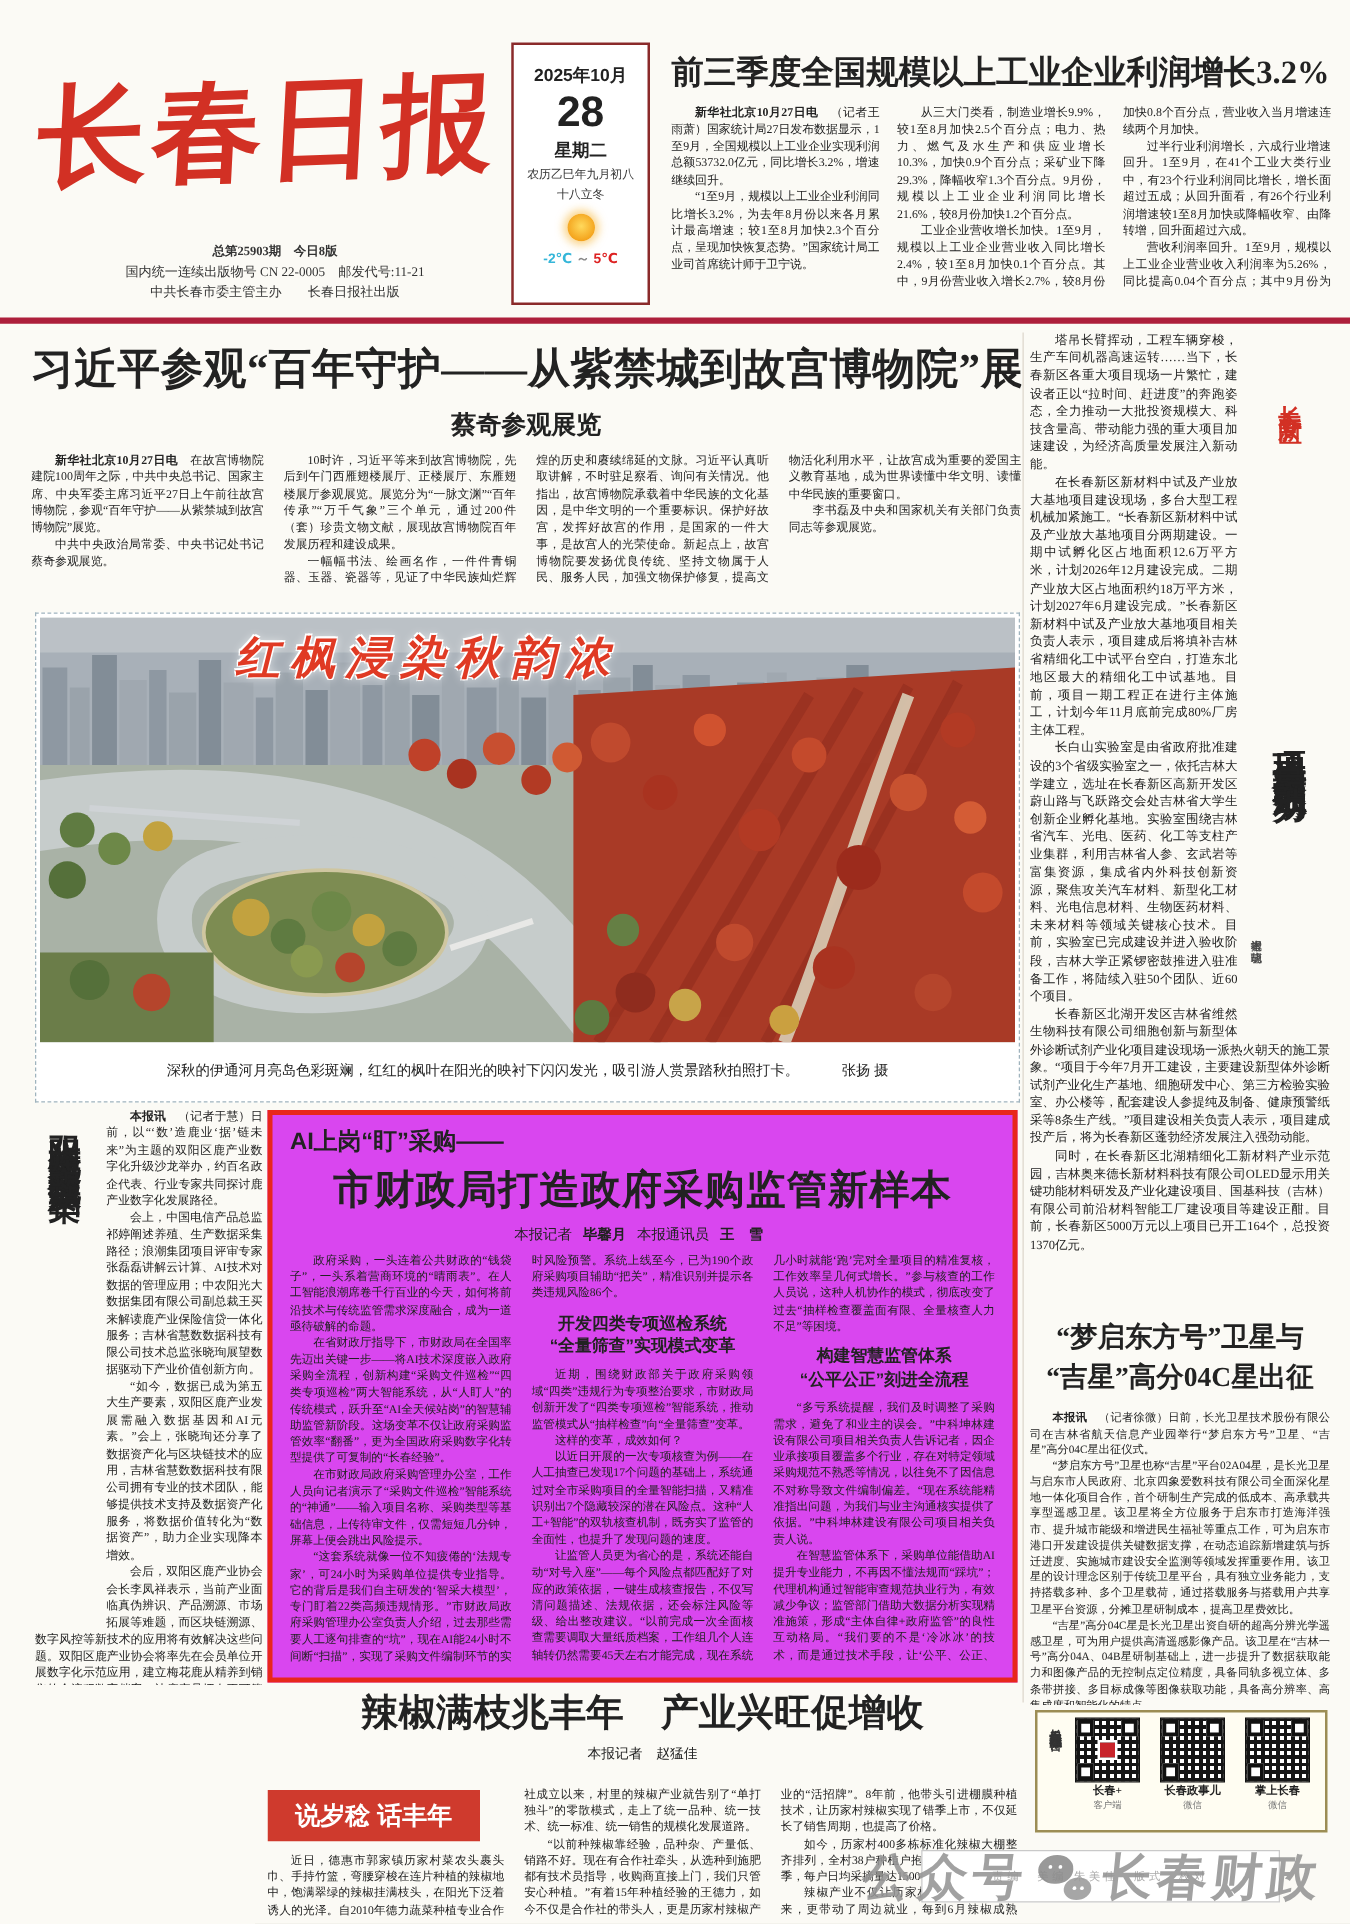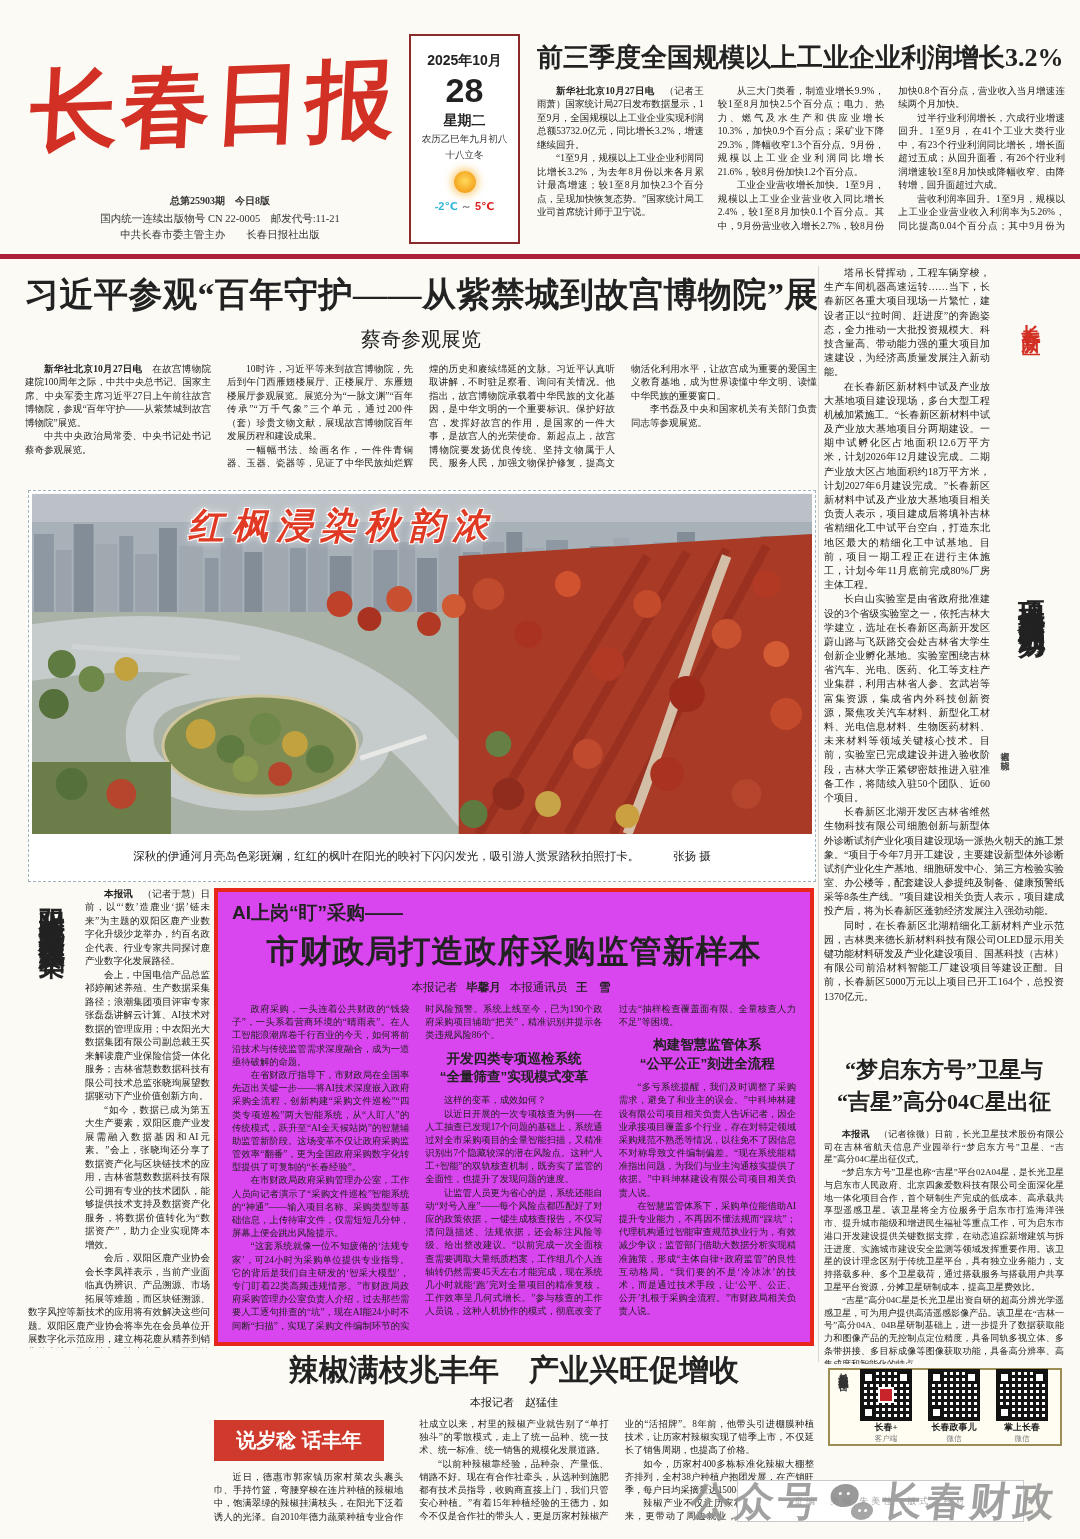--- a/index.html
+++ b/index.html
@@ -34,21 +34,21 @@
   .top-story { position:absolute; left:537px; top:36px; width:528px; height:214px; overflow:hidden; }
   .top-story h1 { font-size:26px; font-weight:900; white-space:nowrap; letter-spacing:0; margin:4px 0 10px; }
   .top-story .cols { column-count:3; column-gap:14px; column-fill:auto; height:158px; font-size:9.5px; overflow:hidden; }
 
   .red-rule { position:absolute; left:0; top:254px; width:1080px; height:5px; background:#ad1f3b; }
   .v-divider { position:absolute; left:818px; top:266px; width:1px; height:1096px; background:#ddd6cc; }
 
   
   .lead-story { position:absolute; left:25px; top:272px; width:792px; height:214px; overflow:hidden; }
   .lead-story h1 { font-size:34px; font-weight:900; text-align:center; white-space:nowrap; letter-spacing:0.5px; }
-  .lead-story h2 { font-size:20px; font-weight:400; text-align:center; margin:8px 0 10px; }
+  .lead-story h2 { font-size:20px; font-weight:700; text-align:center; margin:8px 0 10px; }
   .lead-story .cols { column-count:4; column-gap:16px; column-fill:auto; height:118px; font-size:9.5px; overflow:hidden; }
 
   
   .photo-block { position:absolute; left:28px; top:490px; width:788px; height:392px;
                  border:1px dashed #9fb3bd; padding:3px; background:#fff; }
   .photo { position:relative; width:100%; height:340px; overflow:hidden; }
   .photo svg { display:block; width:100%; height:100%; }
   .photo-title { position:absolute; left:0; right:160px; top:8px; text-align:center; font-size:36px; font-weight:900;
                  font-style:italic; letter-spacing:8px; color:#e03a24;
                  text-shadow:1px 1px 0 #fff,-1px -1px 0 #fff,1px -1px 0 #fff,-1px 1px 0 #fff,0 0 8px rgba(255,255,255,.9); }
@@ -67,39 +67,39 @@
   .proc-story h1 { font-size:32px; font-weight:900; text-align:center; margin:4px 0 6px; letter-spacing:1px; }
   .proc-byline { text-align:center; font-size:11.5px; margin-bottom:8px; }
   .proc-byline b { margin:0 6px; }
   .proc-cols { column-count:3; column-gap:16px; column-fill:auto; height:338px; font-size:9.3px; overflow:hidden; }
   .proc-cols h4 { font-size:13.5px; font-weight:800; text-align:center; line-height:1.4; margin:7px 0;
                   font-family:"Liberation Sans","DejaVu Sans",sans-serif; }
 
   
   .chili-story { position:absolute; left:214px; top:1350px; width:600px; height:189px; overflow:hidden; }
   .chili-story h1 { font-size:30px; font-weight:900; text-align:center; white-space:nowrap; }
-  .chili-byline { text-align:center; font-size:11px; margin:4px 0 8px; }
+  .chili-byline { text-align:center; font-size:11px; margin:4px 0 20px; }
   .chili-cols { column-count:3; column-gap:16px; column-fill:auto; height:118px; font-size:9.3px; overflow:hidden; }
   .badge { display:block; width:170px; background:#cf3a2d; color:#fff; text-align:center; font-size:20px;
            font-weight:800; padding:7px 0; margin:2px 0 10px; font-family:"Liberation Sans","DejaVu Sans",sans-serif; }
 
   
   .nd-story { position:absolute; left:824px; top:266px; width:240px; height:780px; overflow:hidden; font-size:10px; }
   .nd-float { float:right; width:66px; height:562px; margin-left:8px; position:relative; text-align:center; }
   .nd-region { font-size:19px; font-weight:800; color:#d23024; letter-spacing:5px; height:104px; margin:0 auto; }
   .nd-title { font-size:27px; font-weight:900; letter-spacing:2px; line-height:1.1; height:452px; margin:0 auto; }
   .nd-byline { position:absolute; left:0; bottom:4px; font-size:9px; color:#444; height:150px; }
 
   
   .sat-story { position:absolute; left:824px; top:1048px; width:240px; height:316px; overflow:hidden; font-size:9px; }
   .sat-story h1 { font-size:22px; font-weight:900; text-align:center; line-height:1.45; margin:6px 0 10px; }
 
   
-  .qr-panel { position:absolute; left:828px; top:1368px; width:234px; height:78px; border:2px solid #9c8d55;
-              background:#fffdf2; display:flex; align-items:center; padding:5px 6px; gap:4px; }
+  .qr-panel { position:absolute; left:828px; top:1368px; width:234px; height:98px; border:2px solid #9c8d55;
+              background:#fffdf2; display:flex; align-items:flex-start; padding:5px 6px; gap:4px; }
   .qr-label { font-size:10px; font-weight:700; letter-spacing:1px; height:84px; color:#333; }
   .qr-item { flex:1; text-align:center; }
   .qr { position:relative; width:50px; height:50px; margin:0 auto 2px; background:
         repeating-linear-gradient(0deg,#151515 0 3px,transparent 3px 6px),
         repeating-linear-gradient(90deg,#151515 0 3px,#fff 3px 6px); outline:1px solid #111; }
   .qr i { position:absolute; width:13px; height:13px; border:3px solid #111; background:#fff; }
   .qr i.tl { left:1px; top:1px; } .qr i.tr { right:1px; top:1px; } .qr i.bl { left:1px; bottom:1px; }
   .qr .qr-logo { position:absolute; left:19px; top:19px; width:12px; height:12px; background:#c8242b; outline:2px solid #fff; }
   .qr-name { font-size:9px; font-weight:700; line-height:1.3; }
   .qr-type { font-size:7.5px; color:#777; }
@@ -306,20 +306,21 @@
       <b>毕馨月</b>
       <span>本报通讯员</span>
       <b>王　雪</b>
     </div>
     <div class="proc-cols">
       <p class="body">政府采购，一头连着公共财政的“钱袋子”，一头系着营商环境的“晴雨表”。在人工智能浪潮席卷千行百业的今天，如何将前沿技术与传统监管需求深度融合，成为一道亟待破解的命题。</p>
       <p class="body">在省财政厅指导下，市财政局在全国率先迈出关键一步——将AI技术深度嵌入政府采购全流程，创新构建“采购文件巡检”“四类专项巡检”两大智能系统，从“人盯人”的传统模式，跃升至“AI全天候站岗”的智慧辅助监管新阶段。这场变革不仅让政府采购监管效率“翻番”，更为全国政府采购数字化转型提供了可复制的“长春经验”。</p>
       <p class="body">在市财政局政府采购管理办公室，工作人员向记者演示了“采购文件巡检”智能系统的“神通”——输入项目名称、采购类型等基础信息，上传待审文件，仅需短短几分钟，屏幕上便会跳出风险提示。</p>
       <p class="body">“这套系统就像一位不知疲倦的‘法规专家’，可24小时为采购单位提供专业指导。它的背后是我们自主研发的‘智采大模型’，专门盯着22类高频违规情形。”市财政局政府采购管理办公室负责人介绍，过去那些需要人工逐句排查的“坑”，现在AI能24小时不间断“扫描”，实现了采购文件编制环节的实时风险预警。系统上线至今，已为190个政府采购项目辅助“把关”，精准识别并提示各类违规风险86个。</p>
       <h4><span>开发四类专项巡检系统</span><br><span>“全量筛查”实现模式变革</span></h4>
+      <p class="body">近期，围绕财政部关于政府采购领域“四类”违规行为专项整治要求，市财政局创新开发了“四类专项巡检”智能系统，推动监管模式从“抽样检查”向“全量筛查”变革。</p>
       <p class="body">这样的变革，成效如何？</p>
       <p class="body">以近日开展的一次专项核查为例——在人工抽查已发现17个问题的基础上，系统通过对全市采购项目的全量智能扫描，又精准识别出7个隐藏较深的潜在风险点。这种“人工+智能”的双轨核查机制，既夯实了监管的全面性，也提升了发现问题的速度。</p>
       <p class="body">让监管人员更为省心的是，系统还能自动“对号入座”——每个风险点都匹配好了对应的政策依据，一键生成核查报告，不仅写清问题描述、法规依据，还会标注风险等级、给出整改建议。“以前完成一次全面核查需要调取大量纸质档案，工作组几个人连轴转仍然需要45天左右才能完成，现在系统几小时就能‘跑’完对全量项目的精准复核，工作效率呈几何式增长。”参与核查的工作人员说，这种人机协作的模式，彻底改变了过去“抽样检查覆盖面有限、全量核查人力不足”等困境。</p>
       <h4><span>构建智慧监管体系</span><br><span>“公平公正”刻进全流程</span></h4>
       <p class="body">“多亏系统提醒，我们及时调整了采购需求，避免了和业主的误会。”中科坤林建设有限公司项目相关负责人告诉记者，因企业承接项目覆盖多个行业，存在对特定领域采购规范不熟悉等情况，以往免不了因信息不对称导致文件编制偏差。“现在系统能精准指出问题，为我们与业主沟通核实提供了依据。”中科坤林建设有限公司项目相关负责人说。</p>
       <p class="body">在智慧监管体系下，采购单位能借助AI提升专业能力，不再因不懂法规而“踩坑”；代理机构通过智能审查规范执业行为，有效减少争议；监管部门借助大数据分析实现精准施策，形成“主体自律+政府监管”的良性互动格局。“我们要的不是‘冷冰冰’的技术，而是通过技术手段，让‘公平、公正、公开’扎根于采购全流程。”市财政局相关负责人说。</p>
 
     </div>
   </div>
 

